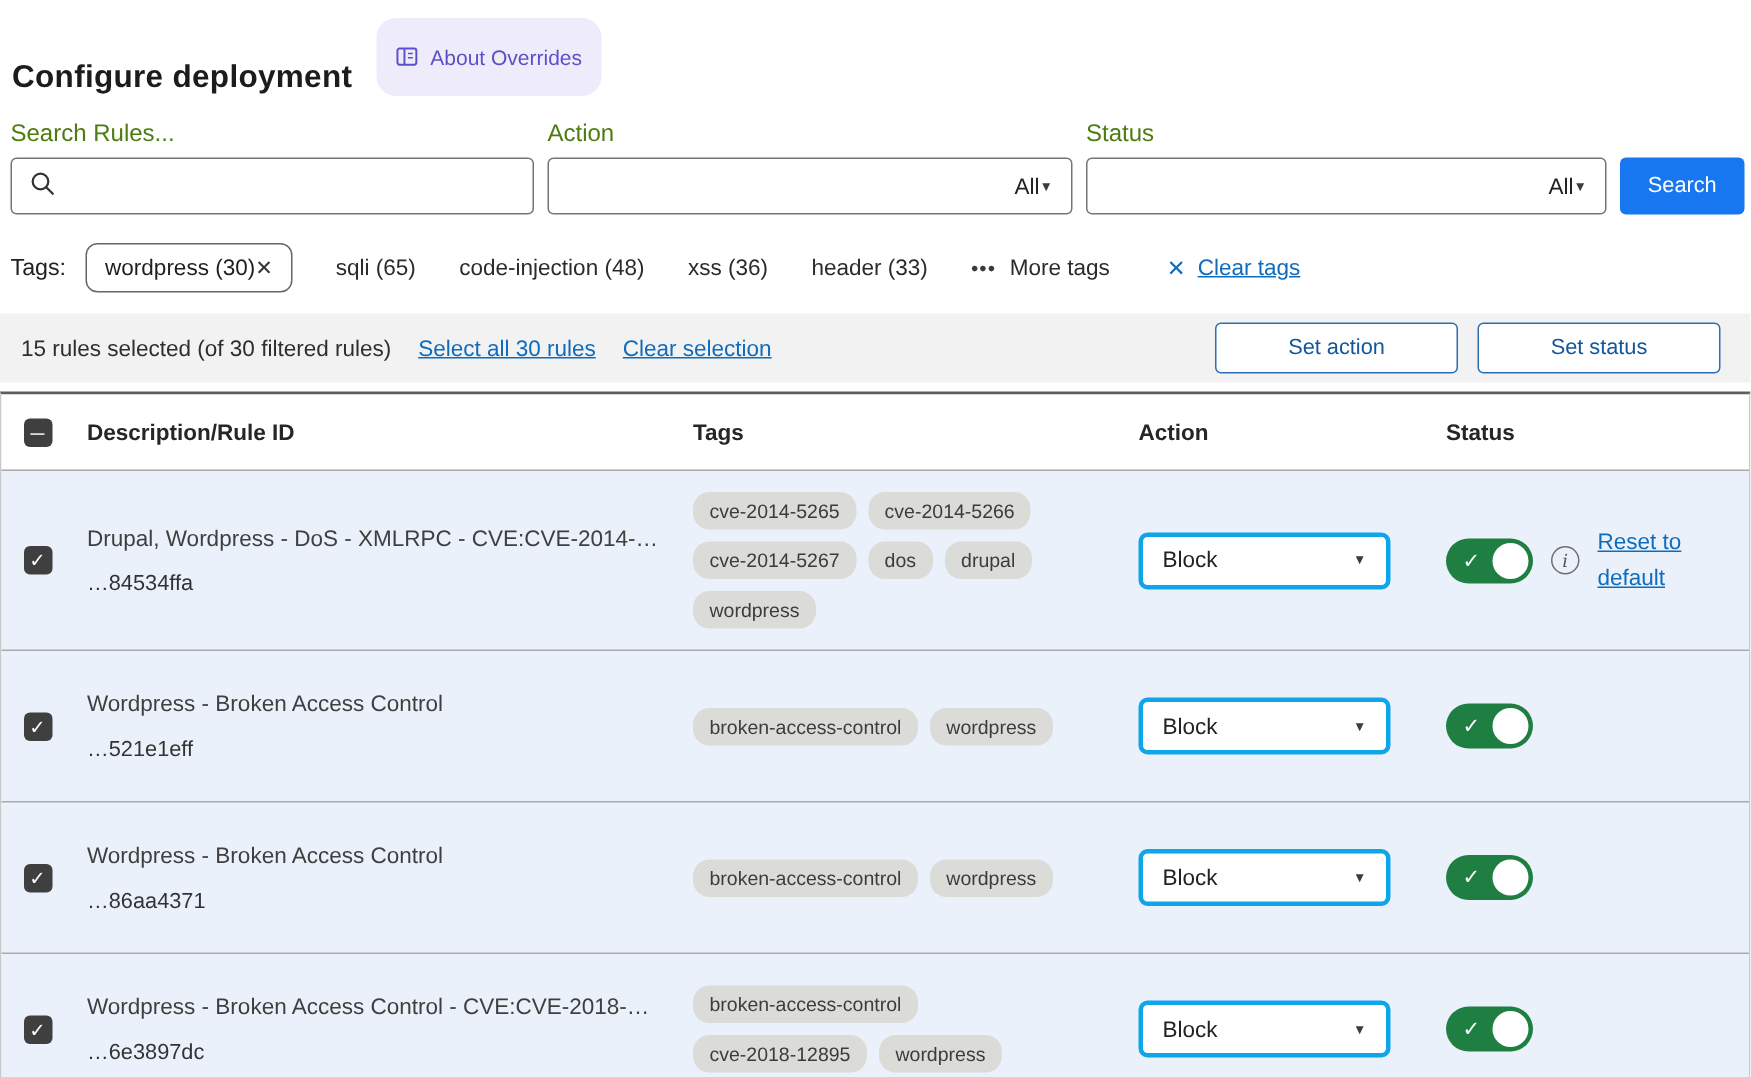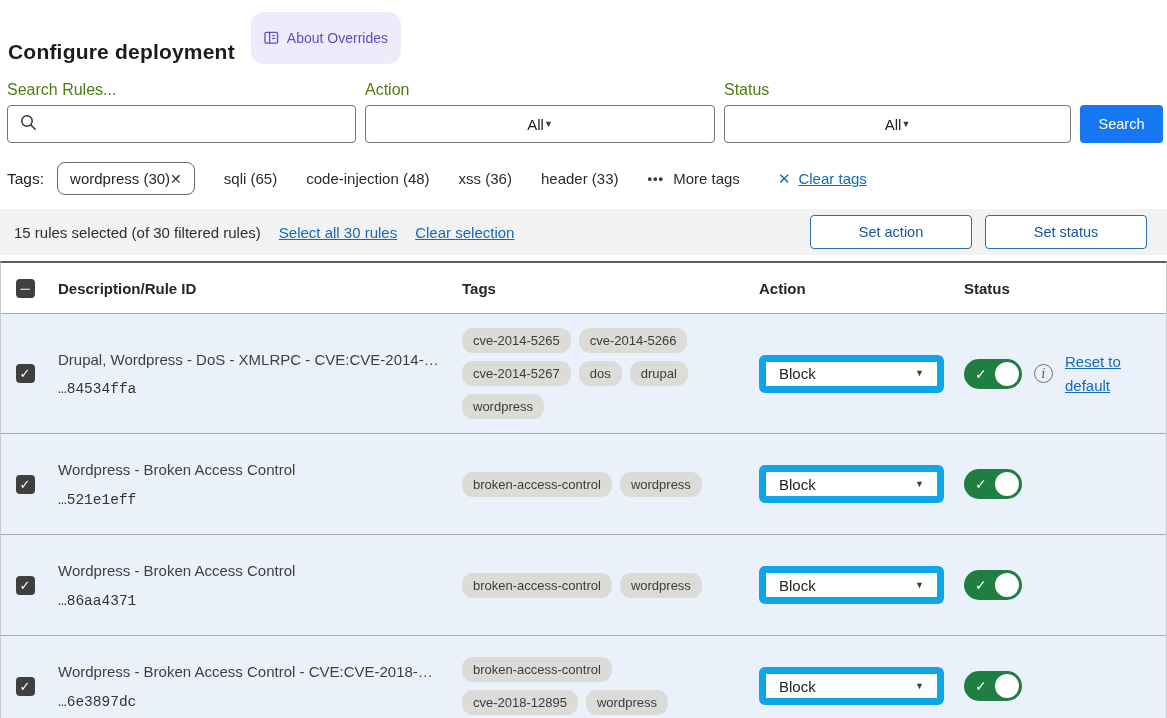--- a/index.html
+++ b/index.html
@@ -31,21 +31,21 @@
   
   .filters{display:flex;align-items:flex-end;gap:9px;margin-top:17px;}
   .fgroup{display:flex;flex-direction:column;}
   .flabel{font-size:16px;color:#4d7c0f;margin-bottom:6px;}
   .finput,.fselect{height:38px;border:1px solid #757575;border-radius:4px;background:#fff;
     display:flex;align-items:center;padding:0 12px;font-size:15px;color:#222;}
   .search-wrap{width:349px;gap:9px;}
   .search-wrap input{border:none;outline:none;flex:1;font-size:15px;font-family:inherit;background:transparent;}
   .sel-action{width:350px;}
   .sel-status{width:347px;}
-  .fselect{justify-content:center;cursor:pointer;}
+  .fselect{justify-content:flex-end;cursor:pointer;}
   .caret{font-size:9px;color:#3c3c3c;line-height:1;}
   .search-btn{height:38px;width:85px;background:var(--primary-blue);color:#fff;border:none;
     border-radius:4px;font-size:14.5px;font-family:inherit;cursor:pointer;}
 
   
   .tagsbar{display:flex;align-items:center;margin-top:19px;font-size:15.5px;color:#222;}
   .tagsbar .tlabel{margin-right:13px;}
   .sel-chip{display:inline-flex;align-items:center;border:1px solid #666;border-radius:8px;
     padding:7px 12px;font-size:15px;color:#1f1f1f;background:#fff;cursor:pointer;}
   .sel-chip .x{font-size:14px;color:#333;cursor:pointer;}
@@ -74,24 +74,24 @@
   .thead{height:50px;background:#fff;font-weight:700;font-size:15px;color:#262626;}
   .thead .hcell{padding-left:9px;}
   .trow{background:var(--row-bg);border-top:1px solid #a9a9a9;min-height:101px;padding:13px 0;}
   .trow.tall{min-height:120px;}
   .cell{padding-left:9px;}
   .cell-check{display:flex;justify-content:center;padding-left:0;}
   .checkbox{width:19px;height:19px;border-radius:4px;background:#3f3f3f;display:flex;
     align-items:center;justify-content:center;cursor:pointer;}
   .checkbox .g{color:#fff;font-size:13px;line-height:1;font-weight:700;}
   .desc{font-size:15px;color:#3f3f3f;line-height:1.3;}
-  .rule-id{margin-top:12px;font-family:Liberation Mono, monospace;font-size:14.5px;color:#333;}
+  .rule-id{margin-top:12px;font-family:Liberation Sans, sans-serif;font-size:14.5px;color:#333;}
   .cell-tags{display:flex;flex-wrap:wrap;gap:8px;padding-right:24px;align-content:center;}
   .chip{background:var(--chip-bg);color:#3c3c3c;font-size:13px;padding:5px 11px;border-radius:11px;white-space:nowrap;}
-  .row-select{width:185px;height:38px;border:7px solid #0ea5e9;border-radius:6px;background:#fff;
+  .row-select{width:168px;height:38px;border:3px solid #0ea5e9;border-radius:6px;background:#fff;
     display:flex;align-items:center;justify-content:space-between;padding:0 13px;font-size:15px;color:#222;cursor:pointer;}
   .cell-status{display:flex;align-items:center;gap:12px;}
   .toggle{position:relative;width:58px;height:30px;border-radius:15px;background:var(--toggle-green);
     cursor:pointer;flex:0 0 auto;}
   .toggle .tick{position:absolute;left:11px;top:50%;transform:translateY(-50%);color:#fff;font-size:14px;font-weight:700;}
   .toggle .knob{position:absolute;right:3px;top:3px;width:24px;height:24px;border-radius:50%;background:#fff;}
   .info-icon{width:19px;height:19px;border-radius:50%;border:1.4px solid #6e6e6e;color:#555;
     font-family:"DejaVu Serif",serif;font-style:italic;font-size:12px;display:flex;align-items:center;
     justify-content:center;cursor:pointer;flex:0 0 auto;}
   .reset-link{width:62px;font-size:15px;line-height:1.6;color:var(--link-blue);text-decoration:underline;cursor:pointer;}

